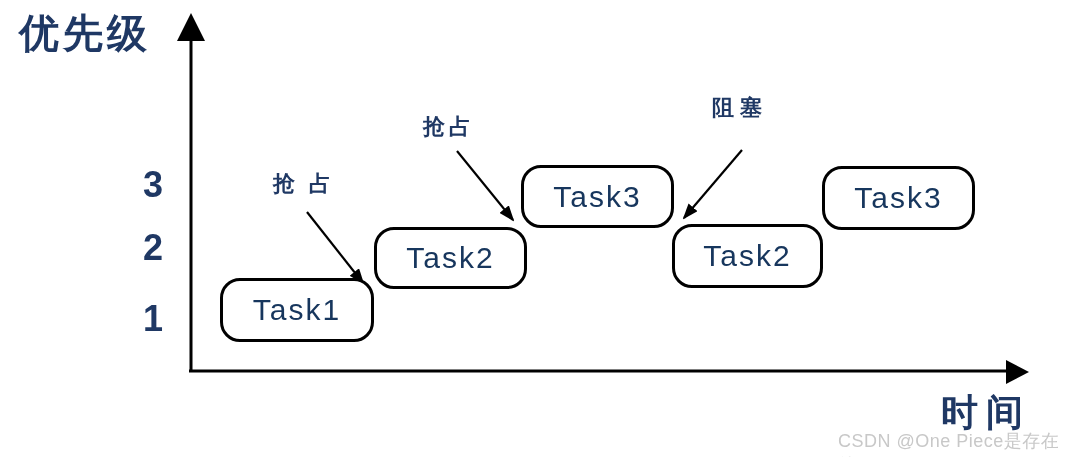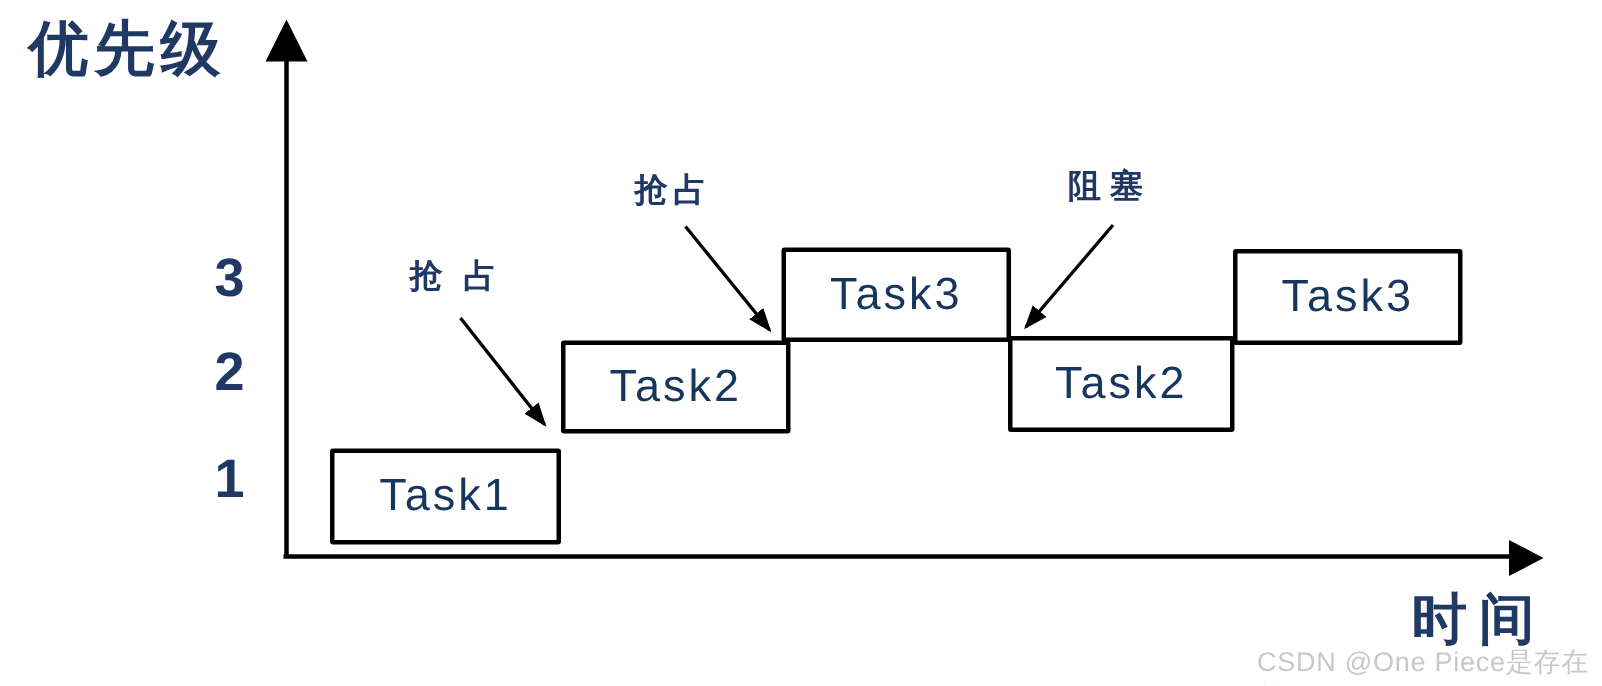--- a/index.html
+++ b/index.html
@@ -19,36 +19,36 @@
   .x-title { left: 941px; top: 394px; font-size: 37px; letter-spacing: 8px; font-weight: 600; }
 
   .tick { position: absolute; width: 42px; text-align: center; font-size: 36px;
           color: var(--ink, #1f3864); line-height: 36px; font-weight: 600; }
   .tick-3 { left: 132px; top: 167px; }
   .tick-2 { left: 132px; top: 230px; }
   .tick-1 { left: 132px; top: 301px; }
 
   .task {
     position: absolute; box-sizing: border-box;
-    border: 3.5px solid var(--line, #000); border-radius: 2px;
+    border: 3.5px solid var(--line, #000); border-radius: 20px;
     background: var(--box-fill, #ffffff);
     display: flex; align-items: center; justify-content: center;
     font-size: 30px; letter-spacing: 2px; color: var(--task-text, #17365d);
   }
-  .task-1  { left: 220px; top: 299px; width: 154px; height: 64px; }
+  .task-1  { left: 220px; top: 278px; width: 154px; height: 64px; }
   .task-2a { left: 374px; top: 227px; width: 153px; height: 62px; }
   .task-3a { left: 521px; top: 165px; width: 153px; height: 63px; }
   .task-2b { left: 672px; top: 224px; width: 151px; height: 64px; }
   .task-3b { left: 822px; top: 166px; width: 153px; height: 64px; }
 
   .ann { position: absolute; font-size: 22px; color: var(--ink, #1f3864);
          line-height: 1; white-space: nowrap; font-weight: 600; }
   .ann-preempt-1 { left: 273px; top: 173px; letter-spacing: 14px; }
   .ann-preempt-2 { left: 423px; top: 116px; letter-spacing: 4px; }
-  .ann-block     { left: 712px; top: 113px; letter-spacing: 6px; }
+  .ann-block     { left: 712px; top: 97px; letter-spacing: 6px; }
 
   .watermark { position: absolute; left: 811px; top: 429px; font-size: 18px;
                color: var(--watermark-gray, #c8c8c8); letter-spacing: 0.5px; margin-left: 27px; }
 </style>
 </head>
 <body>
 
 <div class="stage">
 
   <svg width="1068" height="457" viewBox="0 0 1068 457">

